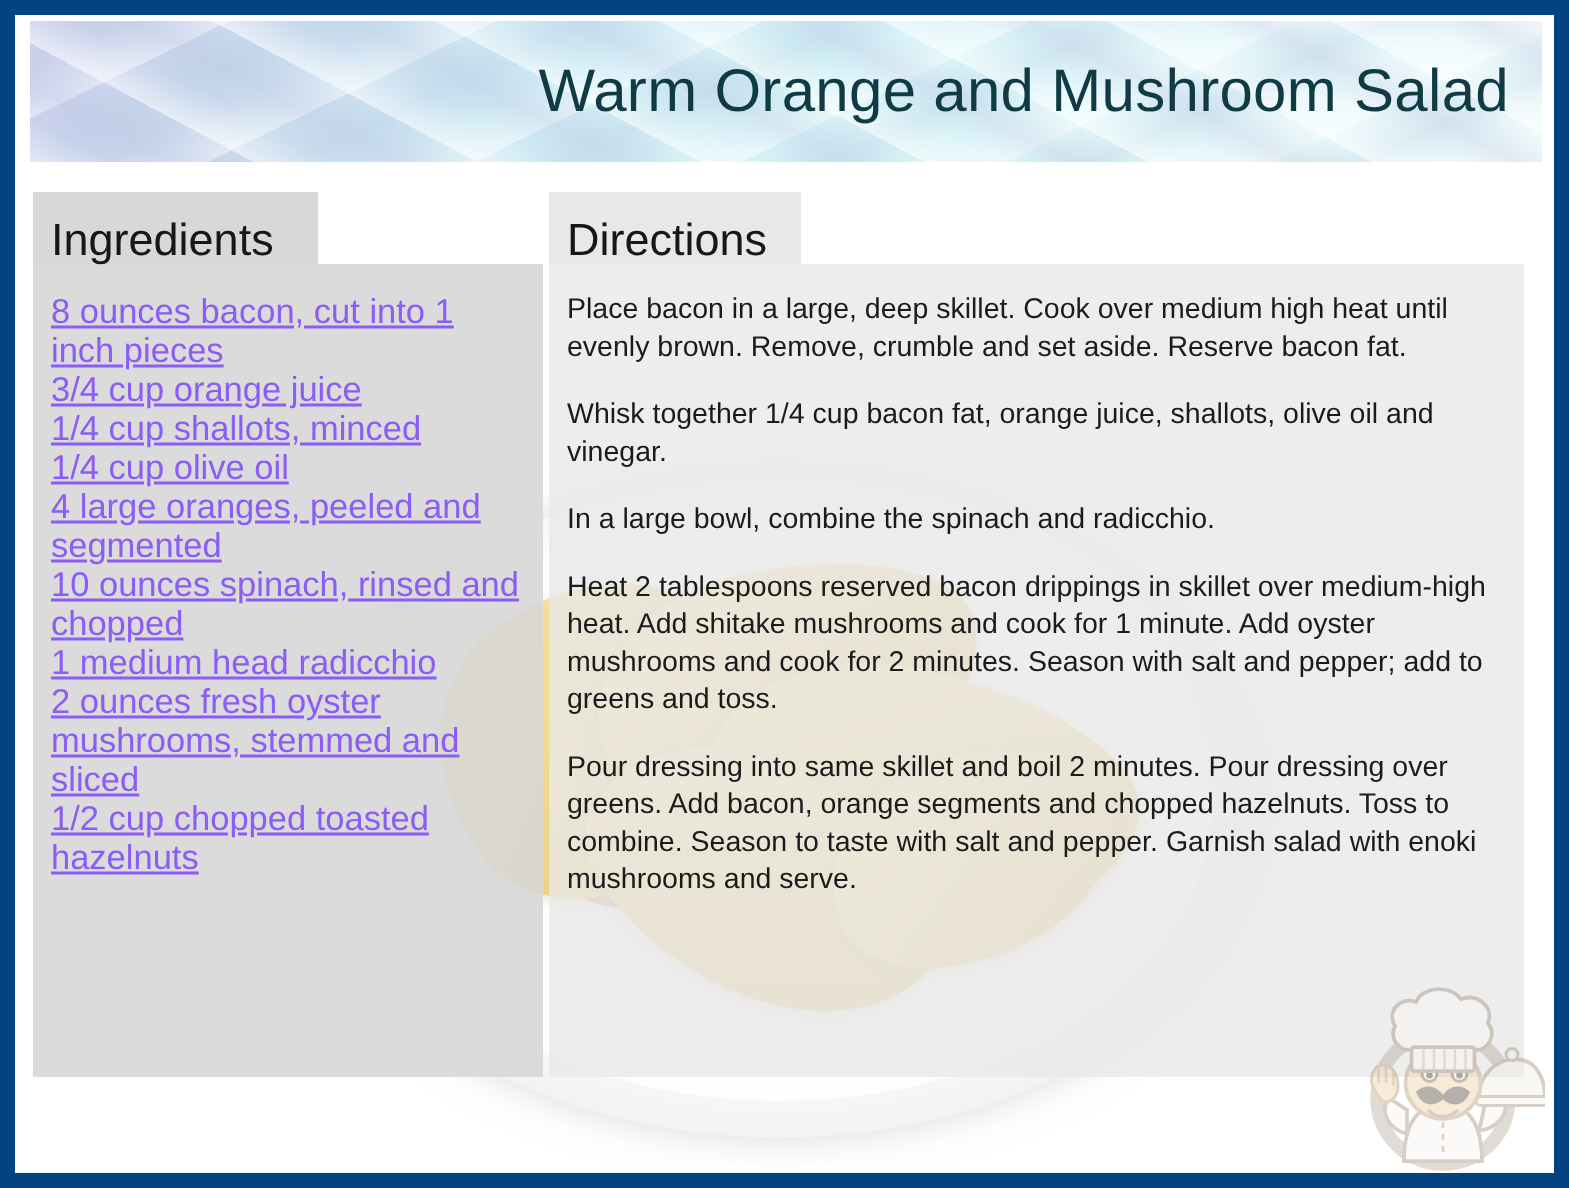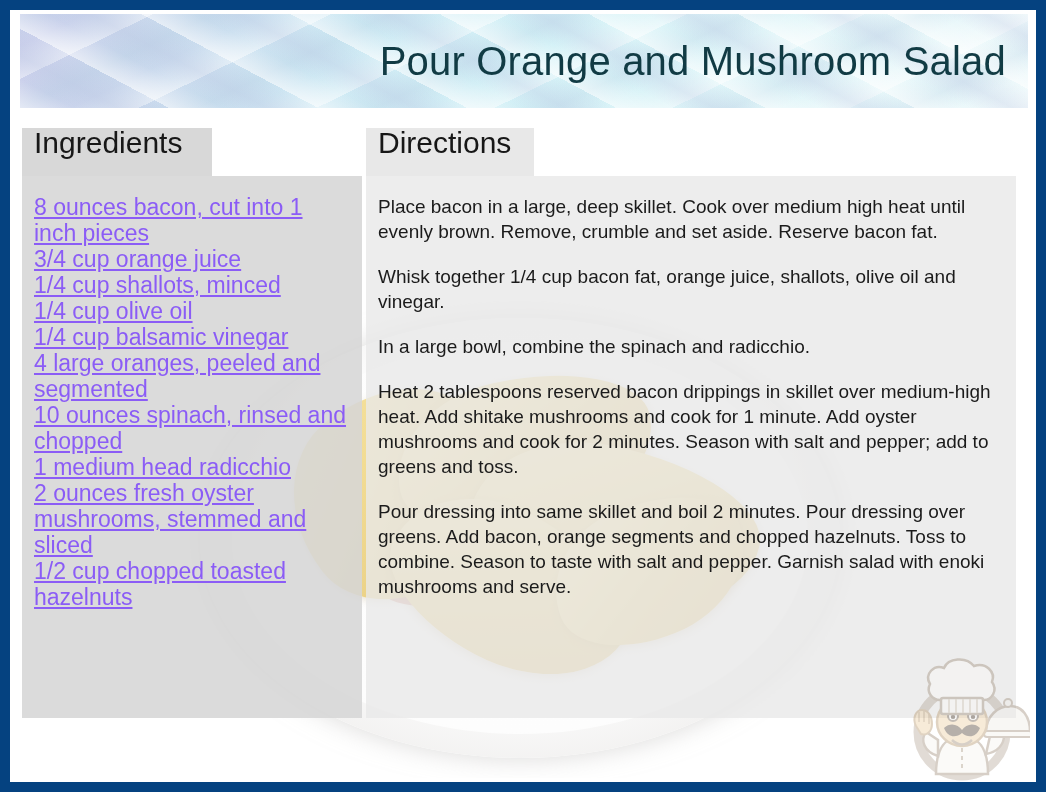--- a/index.html
+++ b/index.html
@@ -100,21 +100,21 @@
   .col {
     position: absolute;
     top: 118px;
   }
   .col-ingredients { left: 12px;  width: 340px; }
   .col-directions  { left: 356px; width: 650px; }
 
   .section-head {
     height: 48px;
     display: flex;
-    align-items: flex-start;
+    align-items: flex-end;
     box-sizing: border-box;
     padding: 0 14px 0 12px;
   }
   .head-ingredients {
     width: 190px;
     background: #d8d8d8;
   }
   .head-directions {
     width: 168px;
     background: #e8e8e8;
@@ -183,34 +183,33 @@
       <div class="bacon-strip" style="left:150px; top:140px; width:330px; height:90px; transform:rotate(-18deg);"></div>
       <div class="bacon-strip" style="left:210px; top:225px; width:300px; height:80px; transform:rotate(-8deg);"></div>
       <div class="food-piece" style="left:120px; top:95px; width:215px; height:200px; transform:rotate(-38deg);"></div>
       <div class="food-piece" style="left:225px; top:80px; width:260px; height:150px; transform:rotate(-12deg);"></div>
       <div class="food-piece" style="left:300px; top:150px; width:290px; height:160px; transform:rotate(12deg);"></div>
       <div class="food-piece" style="left:215px; top:215px; width:250px; height:150px; transform:rotate(28deg);"></div>
       <div class="food-piece" style="left:380px; top:205px; width:200px; height:135px; transform:rotate(-22deg);"></div>
     </div>
 
     <div class="title-banner">
-      <div class="title-text">Pour Orange and Mushroom Salad</div>
+      <div class="title-text">Warm Orange and Mushroom Salad</div>
     </div>
 
     <div class="col col-ingredients">
       <div class="section-head head-ingredients">
         <span class="head-label">Ingredients</span>
       </div>
       <div class="panel-body body-ingredients">
         <ul class="ing-list">
           <li>8 ounces bacon, cut into 1 inch pieces</li>
           <li>3/4 cup orange juice</li>
           <li>1/4 cup shallots, minced</li>
           <li>1/4 cup olive oil</li>
-          <li>1/4 cup balsamic vinegar</li>
           <li>4 large  oranges, peeled and segmented</li>
           <li>10 ounces spinach, rinsed and chopped</li>
           <li>1 medium head radicchio</li>
           <li>2 ounces fresh oyster mushrooms, stemmed and sliced</li>
           <li>1/2 cup chopped toasted hazelnuts</li>
         </ul>
       </div>
     </div>
 
     <div class="col col-directions">

